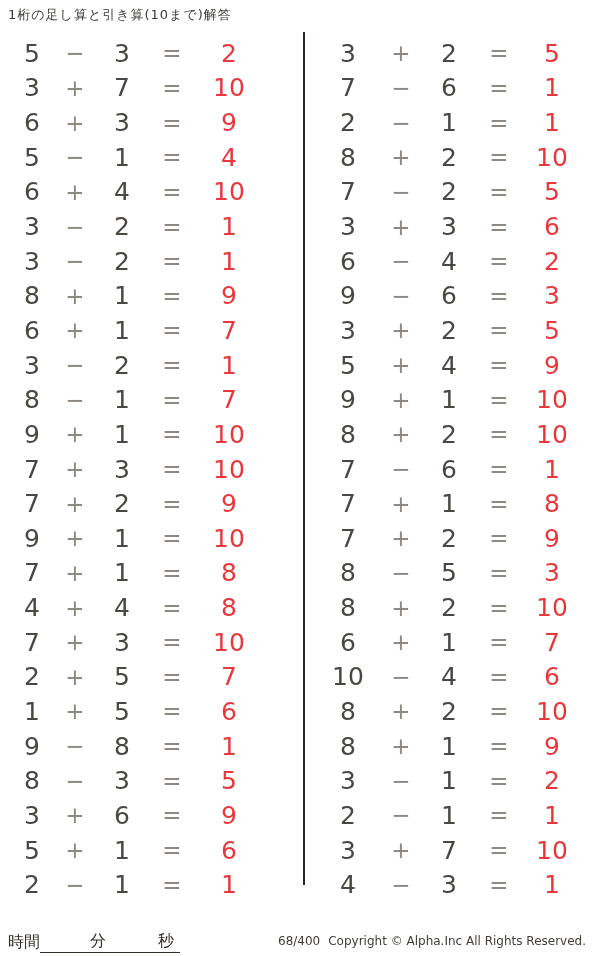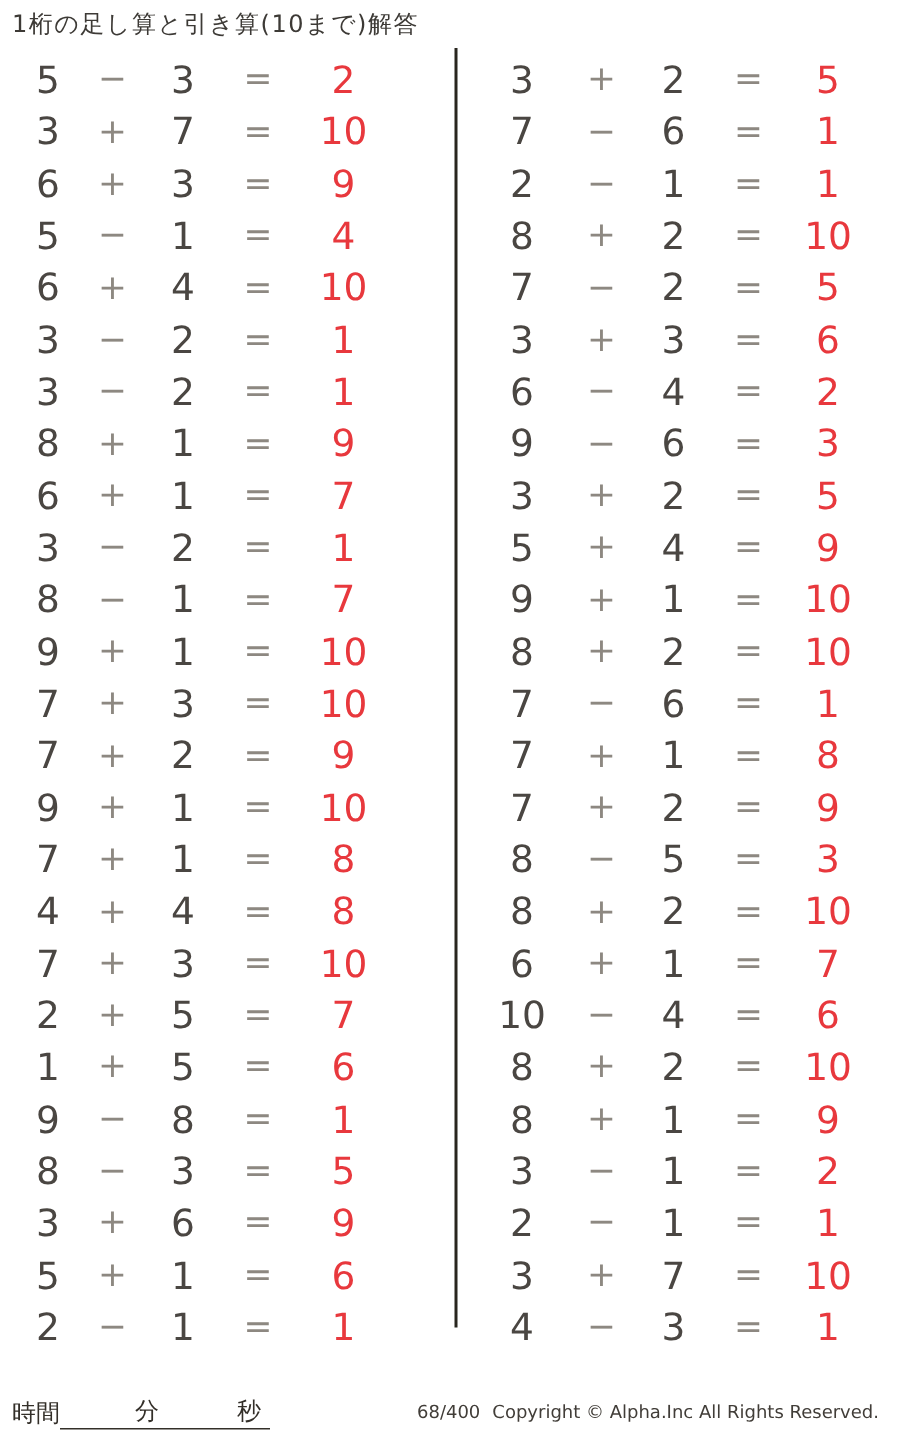--- a/index.html
+++ b/index.html
@@ -5,21 +5,21 @@
   * { margin:0; padding:0; box-sizing:border-box; }
   html,body { background:#ffffff; }
   body {
     width:600px; height:956px;
     position:relative;
     font-family:"DejaVu Sans","Liberation Sans",sans-serif;
     overflow:hidden;
   }
   .page-title {
     position:absolute; left:8px; top:6px;
-    font-size:16px; letter-spacing:1px;
+    font-size:13px; letter-spacing:1px;
     color:#3d3a36;
   }
   .divider {
     position:absolute; left:303px; top:32px;
     width:2px; height:853px;
     background:#29261f;
   }
   .col { position:absolute; top:36px; }
   .col-left  { left:10px;  width:252px; }
   .col-right { left:316px; width:266px; }

